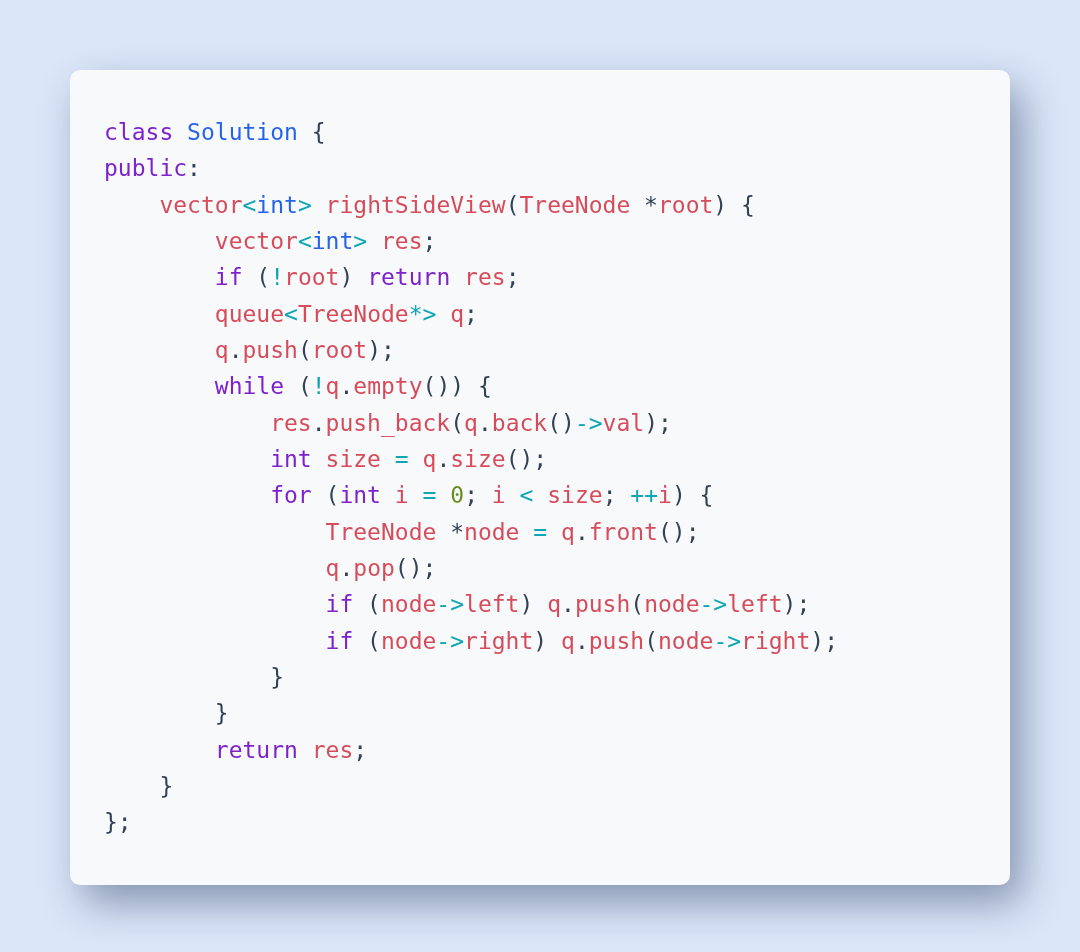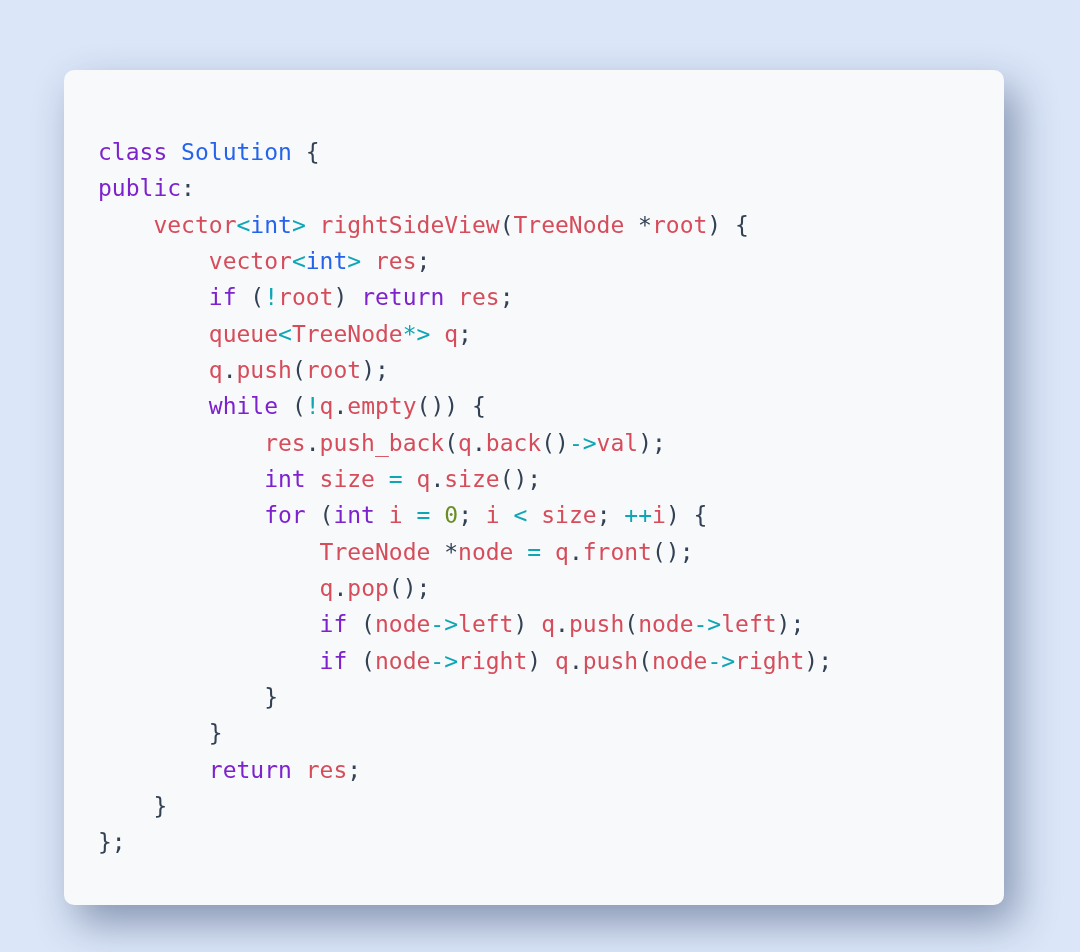--- a/index.html
+++ b/index.html
@@ -5,27 +5,27 @@
   html, body {
     margin: 0;
     padding: 0;
     width: 1080px;
     height: 952px;
     background: #dbe6f8;
     font-family: "SF Mono", "Menlo", "Consolas", "DejaVu Sans Mono", monospace;
   }
   .card {
     position: absolute;
-    left: 64px;
+    left: 70px;
     top: 70px;
     width: 940px;
     background: #f7f9fa;
     border-radius: 10px;
     box-shadow: 12px 18px 40px rgba(30, 50, 90, 0.45);
-    padding: 64px 34px 44px 34px;
+    padding: 44px 34px 44px 34px;
     box-sizing: border-box;
   }
   pre.code {
     margin: 0;
     font-size: 23px;
     line-height: 1.58;
     white-space: pre;
     color: #334155;
   }
   .kw { color: #7e22ce; }          

